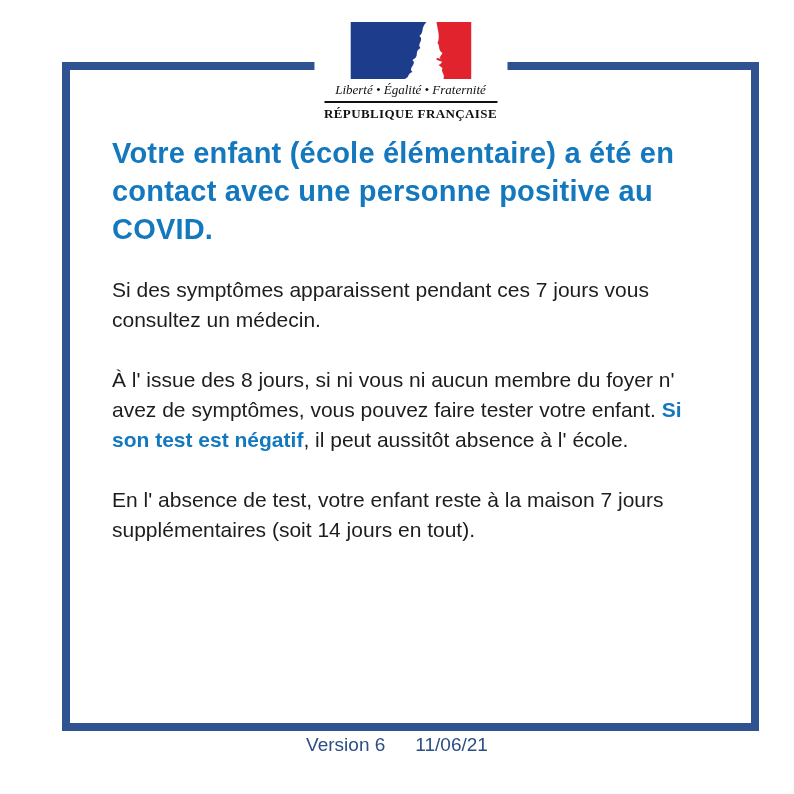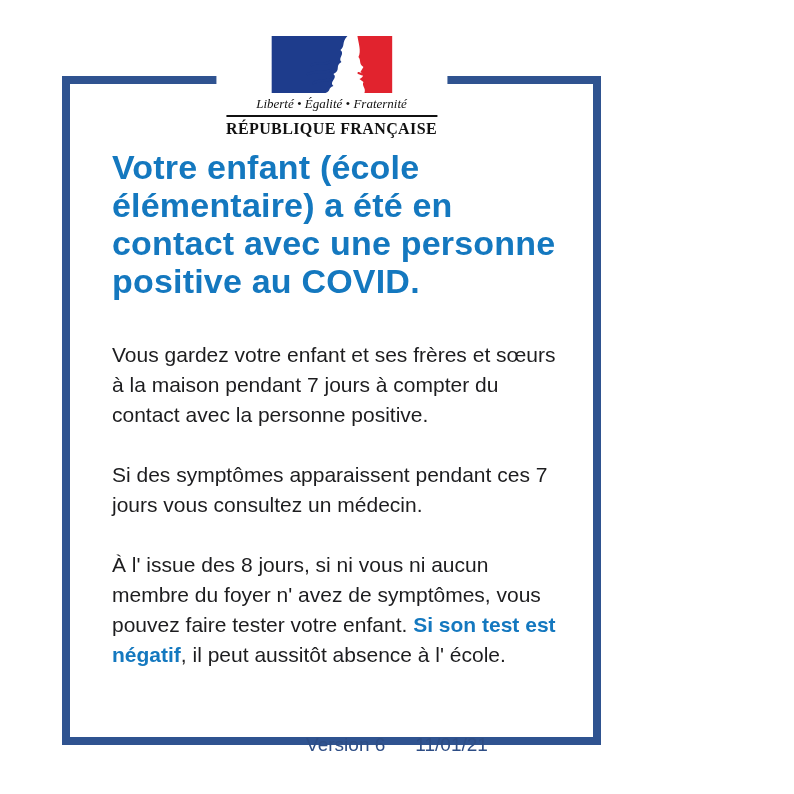--- a/index.html
+++ b/index.html
@@ -16,22 +16,22 @@
     position: relative;
     width: 794px;
     height: 794px;
     background: #ffffff;
     font-family: "Liberation Sans", sans-serif;
     overflow: hidden;
   }
   .card {
     position: absolute;
     left: 62px;
-    top: 76px;
-    width: 539px;
+    top: 62px;
+    width: 697px;
     height: 669px;
     box-sizing: border-box;
     border: 8px solid var(--border-navy);
     background: #ffffff;
   }
   .logo {
     position: absolute;
     top: -48px;
     left: 50%;
     transform: translateX(-50%);
@@ -45,36 +45,36 @@
     font-family: "Liberation Serif", serif;
     font-style: italic;
     font-size: 13px;
     color: var(--logo-text);
     white-space: nowrap;
     padding-bottom: 3px;
     border-bottom: 2px solid var(--logo-text);
   }
   .republic {
     font-family: "Liberation Serif", serif;
-    font-size: 16px;
+    font-size: 13px;
     font-weight: bold;
     color: var(--logo-text);
     letter-spacing: 0.4px;
     white-space: nowrap;
     margin-top: 3px;
   }
   .content { padding: 64px 28px 0 42px; }
   .title {
     color: var(--accent-blue);
     font-weight: bold;
-    font-size: 34px;
+    font-size: 29px;
     line-height: 38px;
     letter-spacing: 0.2px;
     max-width: 568px;
-    margin: 0 0 40px 0;
+    margin: 0 0 27px 0;
   }
   .para {
     color: var(--text-black);
     font-size: 21px;
     line-height: 30px;
     max-width: 600px;
     margin: 0 0 30px 0;
   }
   .hl { color: var(--accent-blue); font-weight: bold; }
   .footer {
@@ -105,27 +105,27 @@
         <path d="M42 47 C50 42 55 47 61 42" fill="none" style="stroke:var(--flag-blue)" stroke-width="2.5" stroke-linecap="round"></path>
         <path d="M87 37 l4 1.5" fill="none" style="stroke:var(--flag-red)" stroke-width="2" stroke-linecap="round"></path>
       </svg>
       <div class="motto">Liberté • Égalité • Fraternité</div>
       <div class="republic">RÉPUBLIQUE FRANÇAISE</div>
     </div>
 
     <div class="content">
       <h1 class="title">Votre enfant (école élémentaire) a été en contact avec une personne positive au COVID.</h1>
 
-      <p class="para">Vous gardez votre enfant et ses frères et sœurs à la maison pendant 7 jours à compter du contact avec la personne positive.</p>
 
       <p class="para">Si des symptômes apparaissent pendant ces 7 jours vous consultez un médecin.</p>
 
       <p class="para"><span>À l' issue des 8 jours, si ni vous ni aucun membre du foyer n' avez de symptômes, vous pouvez faire tester votre enfant. </span><span class="hl">Si son test est négatif</span><span>, il peut aussitôt absence à l' école.</span></p>
 
+      <p class="para">En l' absence de test, votre enfant reste à la maison 7 jours supplémentaires (soit 14 jours en tout).</p>
     </div>
 
   </div>
 
   <div class="footer">
-    <span class="version">Version 6</span><span class="date">11/01/21</span>
+    <span class="version">Version 6</span><span class="date">11/06/21</span>
   </div>
 
 </div>
 
 </body></html>

